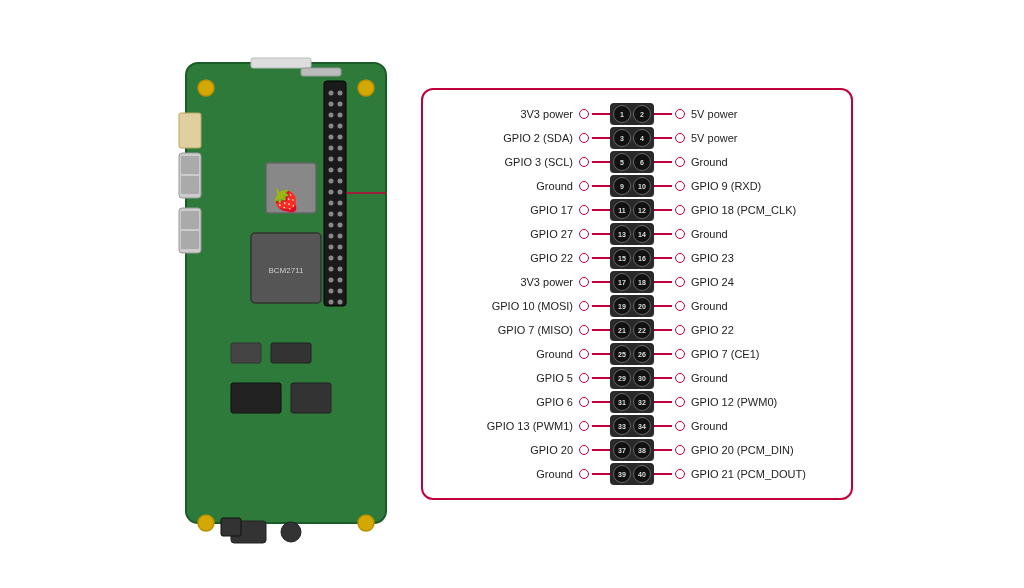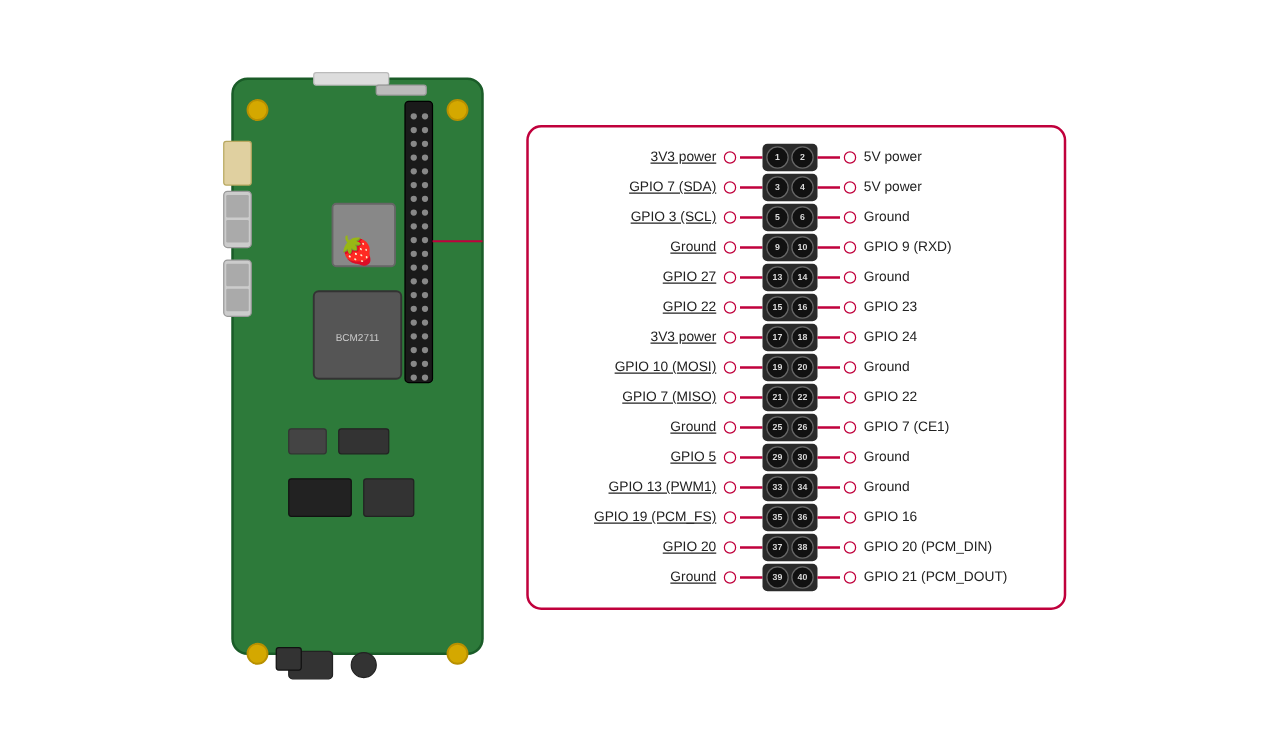--- a/index.html
+++ b/index.html
@@ -32,21 +32,20 @@
       display: flex;
       align-items: center;
       height: 24px;
     }
     .left-label {
       width: 140px;
       text-align: right;
       padding-right: 6px;
       font-size: 11px;
       color: #222;
-      text-decoration: underline;
     }
     .right-label {
       width: 150px;
       text-align: left;
       padding-left: 6px;
       font-size: 11px;
       color: #222;
     }
     .left-dot {
       width: 10px;
@@ -190,21 +189,21 @@
           <div class="left-line"></div>
           <div style="display: flex; align-items: center; gap: 2px; background: rgb(42, 42, 42); padding: 2px 3px; border-radius: 4px; flex-shrink: 0;">
             <div style="width: 18px; height: 18px; border-radius: 50%; background: rgb(17, 17, 17); border: 1.5px solid rgb(102, 102, 102); display: flex; align-items: center; justify-content: center; color: rgb(221, 221, 221); font-size: 7px; font-weight: bold; flex-shrink: 0;">1</div>
             <div style="width: 18px; height: 18px; border-radius: 50%; background: rgb(17, 17, 17); border: 1.5px solid rgb(102, 102, 102); display: flex; align-items: center; justify-content: center; color: rgb(221, 221, 221); font-size: 7px; font-weight: bold; flex-shrink: 0;">2</div>
           </div>
           <div class="right-line"></div>
           <div class="right-dot"></div>
           <span class="right-label">5V power</span>
         </div>
         <div class="pin-row">
-          <span class="left-label">GPIO 7 (SDA)</span>
+          <span class="left-label">GPIO 2 (SDA)</span>
           <div class="left-dot"></div>
           <div class="left-line"></div>
           <div style="display: flex; align-items: center; gap: 2px; background: rgb(42, 42, 42); padding: 2px 3px; border-radius: 4px; flex-shrink: 0;">
             <div style="width: 18px; height: 18px; border-radius: 50%; background: rgb(17, 17, 17); border: 1.5px solid rgb(102, 102, 102); display: flex; align-items: center; justify-content: center; color: rgb(221, 221, 221); font-size: 7px; font-weight: bold; flex-shrink: 0;">3</div>
             <div style="width: 18px; height: 18px; border-radius: 50%; background: rgb(17, 17, 17); border: 1.5px solid rgb(102, 102, 102); display: flex; align-items: center; justify-content: center; color: rgb(221, 221, 221); font-size: 7px; font-weight: bold; flex-shrink: 0;">4</div>
           </div>
           <div class="right-line"></div>
           <div class="right-dot"></div>
           <span class="right-label">5V power</span>
         </div>
@@ -226,20 +225,32 @@
           <div class="left-line"></div>
           <div style="display: flex; align-items: center; gap: 2px; background: rgb(42, 42, 42); padding: 2px 3px; border-radius: 4px; flex-shrink: 0;">
             <div style="width: 18px; height: 18px; border-radius: 50%; background: rgb(17, 17, 17); border: 1.5px solid rgb(102, 102, 102); display: flex; align-items: center; justify-content: center; color: rgb(221, 221, 221); font-size: 7px; font-weight: bold; flex-shrink: 0;">9</div>
             <div style="width: 18px; height: 18px; border-radius: 50%; background: rgb(17, 17, 17); border: 1.5px solid rgb(102, 102, 102); display: flex; align-items: center; justify-content: center; color: rgb(221, 221, 221); font-size: 7px; font-weight: bold; flex-shrink: 0;">10</div>
           </div>
           <div class="right-line"></div>
           <div class="right-dot"></div>
           <span class="right-label">GPIO 9 (RXD)</span>
         </div>
         <div class="pin-row">
+          <span class="left-label">GPIO 17</span>
+          <div class="left-dot"></div>
+          <div class="left-line"></div>
+          <div style="display: flex; align-items: center; gap: 2px; background: rgb(42, 42, 42); padding: 2px 3px; border-radius: 4px; flex-shrink: 0;">
+            <div style="width: 18px; height: 18px; border-radius: 50%; background: rgb(17, 17, 17); border: 1.5px solid rgb(102, 102, 102); display: flex; align-items: center; justify-content: center; color: rgb(221, 221, 221); font-size: 7px; font-weight: bold; flex-shrink: 0;">11</div>
+            <div style="width: 18px; height: 18px; border-radius: 50%; background: rgb(17, 17, 17); border: 1.5px solid rgb(102, 102, 102); display: flex; align-items: center; justify-content: center; color: rgb(221, 221, 221); font-size: 7px; font-weight: bold; flex-shrink: 0;">12</div>
+          </div>
+          <div class="right-line"></div>
+          <div class="right-dot"></div>
+          <span class="right-label">GPIO 18 (PCM_CLK)</span>
+        </div>
+        <div class="pin-row">
           <span class="left-label">GPIO 27</span>
           <div class="left-dot"></div>
           <div class="left-line"></div>
           <div style="display: flex; align-items: center; gap: 2px; background: rgb(42, 42, 42); padding: 2px 3px; border-radius: 4px; flex-shrink: 0;">
             <div style="width: 18px; height: 18px; border-radius: 50%; background: rgb(17, 17, 17); border: 1.5px solid rgb(102, 102, 102); display: flex; align-items: center; justify-content: center; color: rgb(221, 221, 221); font-size: 7px; font-weight: bold; flex-shrink: 0;">13</div>
             <div style="width: 18px; height: 18px; border-radius: 50%; background: rgb(17, 17, 17); border: 1.5px solid rgb(102, 102, 102); display: flex; align-items: center; justify-content: center; color: rgb(221, 221, 221); font-size: 7px; font-weight: bold; flex-shrink: 0;">14</div>
           </div>
           <div class="right-line"></div>
           <div class="right-dot"></div>
           <span class="right-label">Ground</span>
@@ -310,42 +321,42 @@
           <div class="left-line"></div>
           <div style="display: flex; align-items: center; gap: 2px; background: rgb(42, 42, 42); padding: 2px 3px; border-radius: 4px; flex-shrink: 0;">
             <div style="width: 18px; height: 18px; border-radius: 50%; background: rgb(17, 17, 17); border: 1.5px solid rgb(102, 102, 102); display: flex; align-items: center; justify-content: center; color: rgb(221, 221, 221); font-size: 7px; font-weight: bold; flex-shrink: 0;">29</div>
             <div style="width: 18px; height: 18px; border-radius: 50%; background: rgb(17, 17, 17); border: 1.5px solid rgb(102, 102, 102); display: flex; align-items: center; justify-content: center; color: rgb(221, 221, 221); font-size: 7px; font-weight: bold; flex-shrink: 0;">30</div>
           </div>
           <div class="right-line"></div>
           <div class="right-dot"></div>
           <span class="right-label">Ground</span>
         </div>
         <div class="pin-row">
+          <span class="left-label">GPIO 6</span>
+          <div class="left-dot"></div>
+          <div class="left-line"></div>
+          <div style="display: flex; align-items: center; gap: 2px; background: rgb(42, 42, 42); padding: 2px 3px; border-radius: 4px; flex-shrink: 0;">
+            <div style="width: 18px; height: 18px; border-radius: 50%; background: rgb(17, 17, 17); border: 1.5px solid rgb(102, 102, 102); display: flex; align-items: center; justify-content: center; color: rgb(221, 221, 221); font-size: 7px; font-weight: bold; flex-shrink: 0;">31</div>
+            <div style="width: 18px; height: 18px; border-radius: 50%; background: rgb(17, 17, 17); border: 1.5px solid rgb(102, 102, 102); display: flex; align-items: center; justify-content: center; color: rgb(221, 221, 221); font-size: 7px; font-weight: bold; flex-shrink: 0;">32</div>
+          </div>
+          <div class="right-line"></div>
+          <div class="right-dot"></div>
+          <span class="right-label">GPIO 12 (PWM0)</span>
+        </div>
+        <div class="pin-row">
           <span class="left-label">GPIO 13 (PWM1)</span>
           <div class="left-dot"></div>
           <div class="left-line"></div>
           <div style="display: flex; align-items: center; gap: 2px; background: rgb(42, 42, 42); padding: 2px 3px; border-radius: 4px; flex-shrink: 0;">
             <div style="width: 18px; height: 18px; border-radius: 50%; background: rgb(17, 17, 17); border: 1.5px solid rgb(102, 102, 102); display: flex; align-items: center; justify-content: center; color: rgb(221, 221, 221); font-size: 7px; font-weight: bold; flex-shrink: 0;">33</div>
             <div style="width: 18px; height: 18px; border-radius: 50%; background: rgb(17, 17, 17); border: 1.5px solid rgb(102, 102, 102); display: flex; align-items: center; justify-content: center; color: rgb(221, 221, 221); font-size: 7px; font-weight: bold; flex-shrink: 0;">34</div>
           </div>
           <div class="right-line"></div>
           <div class="right-dot"></div>
           <span class="right-label">Ground</span>
-        </div>
-        <div class="pin-row">
-          <span class="left-label">GPIO 19 (PCM_FS)</span>
-          <div class="left-dot"></div>
-          <div class="left-line"></div>
-          <div style="display: flex; align-items: center; gap: 2px; background: rgb(42, 42, 42); padding: 2px 3px; border-radius: 4px; flex-shrink: 0;">
-            <div style="width: 18px; height: 18px; border-radius: 50%; background: rgb(17, 17, 17); border: 1.5px solid rgb(102, 102, 102); display: flex; align-items: center; justify-content: center; color: rgb(221, 221, 221); font-size: 7px; font-weight: bold; flex-shrink: 0;">35</div>
-            <div style="width: 18px; height: 18px; border-radius: 50%; background: rgb(17, 17, 17); border: 1.5px solid rgb(102, 102, 102); display: flex; align-items: center; justify-content: center; color: rgb(221, 221, 221); font-size: 7px; font-weight: bold; flex-shrink: 0;">36</div>
-          </div>
-          <div class="right-line"></div>
-          <div class="right-dot"></div>
-          <span class="right-label">GPIO 16</span>
         </div>
         <div class="pin-row">
           <span class="left-label">GPIO 20</span>
           <div class="left-dot"></div>
           <div class="left-line"></div>
           <div style="display: flex; align-items: center; gap: 2px; background: rgb(42, 42, 42); padding: 2px 3px; border-radius: 4px; flex-shrink: 0;">
             <div style="width: 18px; height: 18px; border-radius: 50%; background: rgb(17, 17, 17); border: 1.5px solid rgb(102, 102, 102); display: flex; align-items: center; justify-content: center; color: rgb(221, 221, 221); font-size: 7px; font-weight: bold; flex-shrink: 0;">37</div>
             <div style="width: 18px; height: 18px; border-radius: 50%; background: rgb(17, 17, 17); border: 1.5px solid rgb(102, 102, 102); display: flex; align-items: center; justify-content: center; color: rgb(221, 221, 221); font-size: 7px; font-weight: bold; flex-shrink: 0;">38</div>
           </div>
           <div class="right-line"></div>

